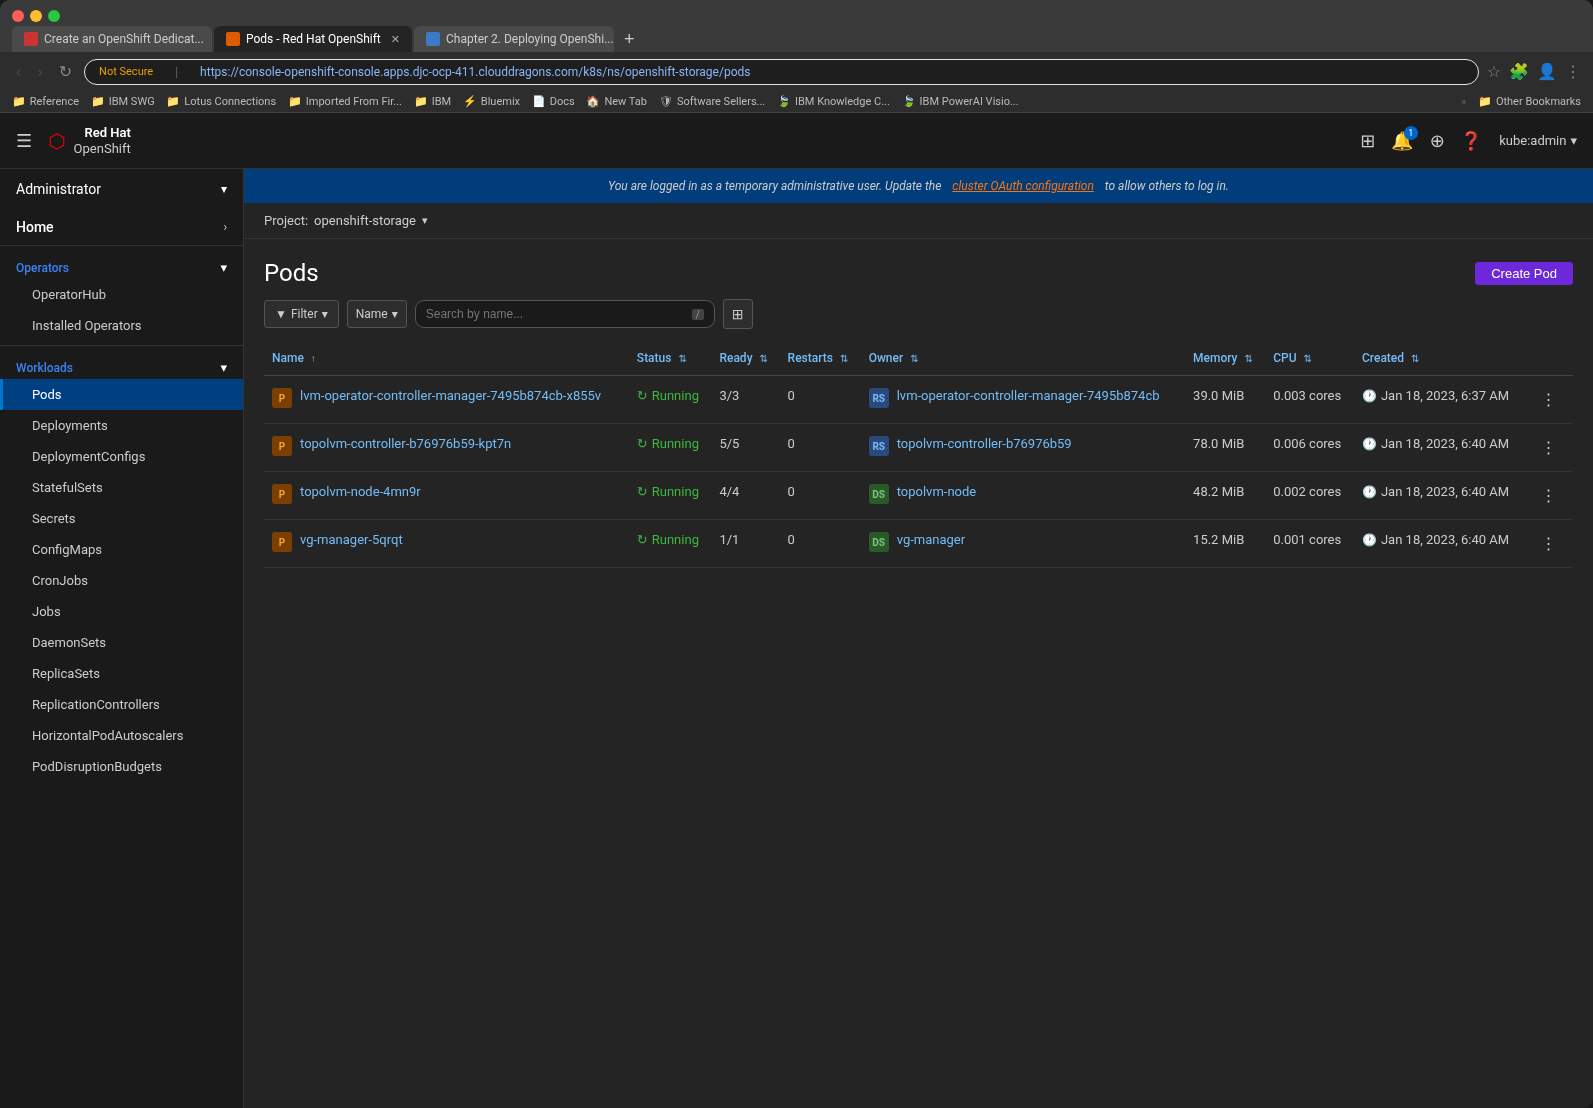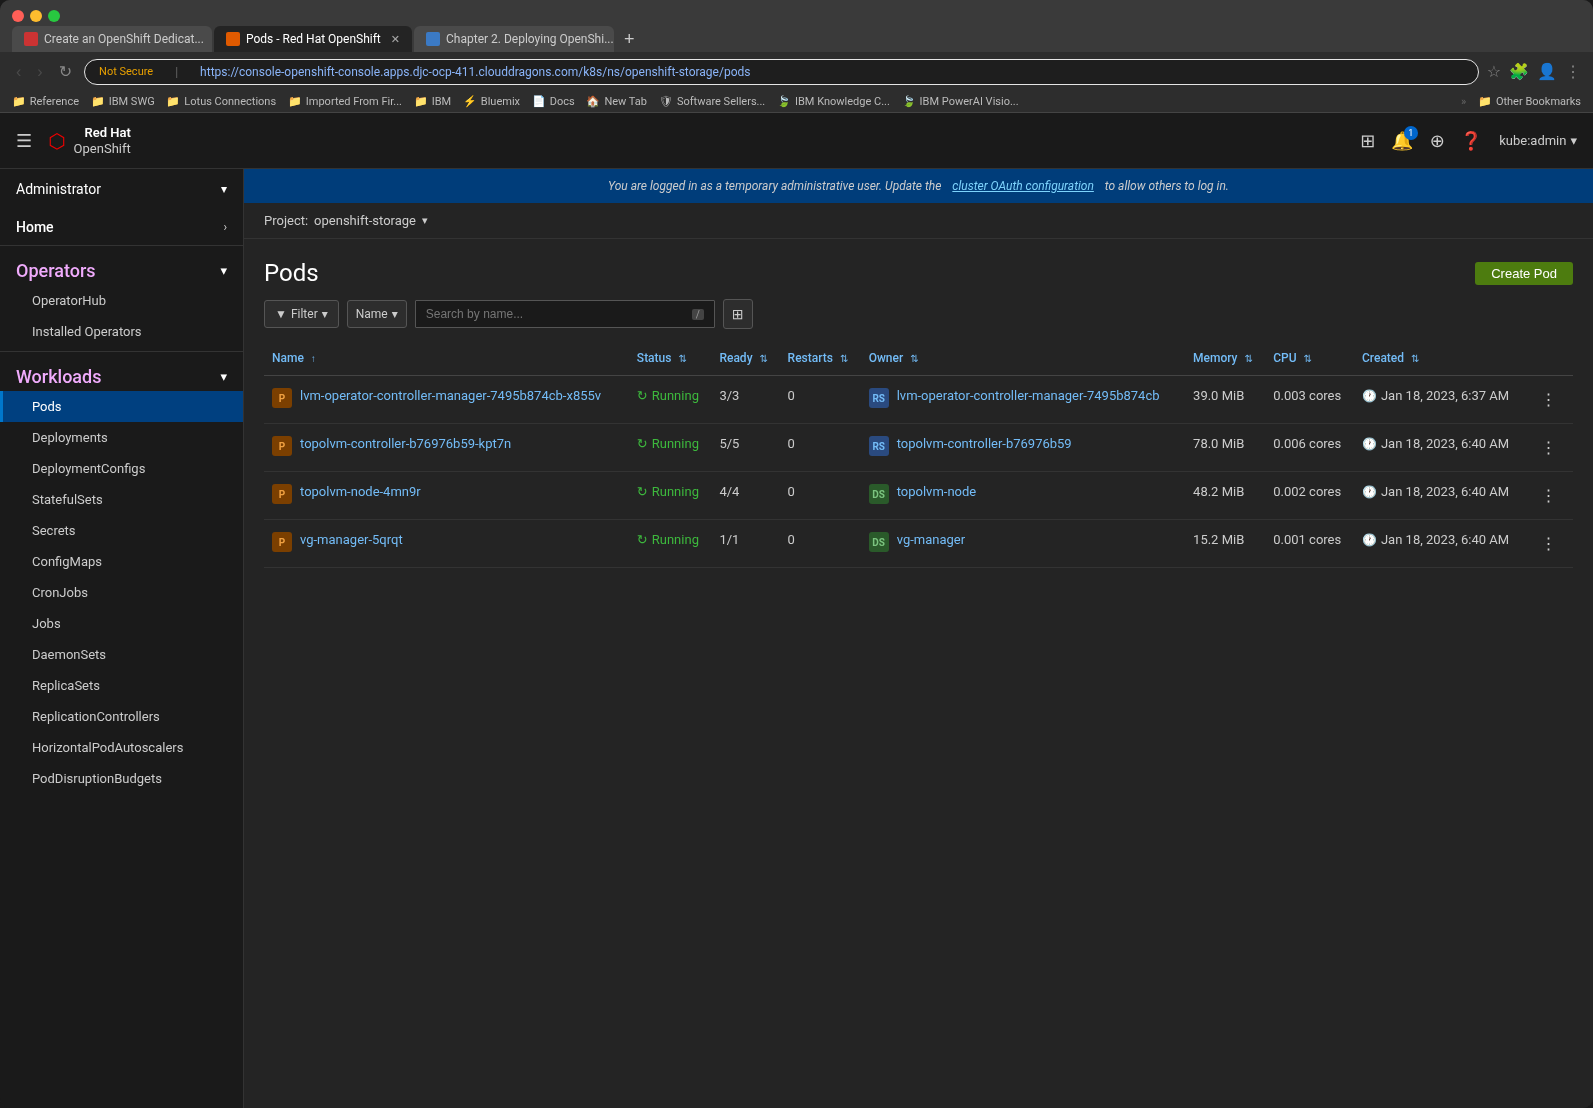--- a/index.html
+++ b/index.html
@@ -59,38 +59,38 @@
     .sidebar-role { padding: 12px 16px; display: flex; align-items: center; justify-content: space-between; color: #fff; font-size: 14px; cursor: pointer; }
     .sidebar-role .chevron { font-size: 12px; }
     .sidebar-section { padding: 0; }
     .sidebar-section-header { padding: 10px 16px 6px; display: flex; align-items: center; justify-content: space-between; }
     .sidebar-section-title { color: #fff; font-size: 14px; font-weight: 500; }
     .sidebar-section-chevron { color: #ccc; font-size: 12px; }
     .sidebar-item { padding: 8px 16px 8px 32px; color: #ccc; cursor: pointer; font-size: 13px; }
     .sidebar-item.active { background: #004080; color: #fff; border-left: 3px solid #0077cc; padding-left: 29px; }
     .sidebar-divider { height: 1px; background: #333; margin: 4px 0; }
     .sidebar-group-header { padding: 10px 16px 4px; display: flex; align-items: center; justify-content: space-between; cursor: pointer; }
-    .sidebar-group-title { color: #f0abfc; font-size: 18px; font-weight: 500; }
+    .sidebar-group-title { color: #3b82f6; font-size: 12px; font-weight: 500; }
 
     
     .content-area { flex: 1; display: flex; flex-direction: column; background: #242424; overflow: hidden; }
     .alert-banner { background: #003d7a; padding: 10px 16px; font-size: 12px; color: #ccc; display: flex; align-items: center; justify-content: center; gap: 4px; font-style: italic; }
-    .alert-link { color: #7dd3fc; text-decoration: underline; cursor: pointer; }
+    .alert-link { color: #f97316; text-decoration: underline; cursor: pointer; }
     .project-bar { padding: 10px 20px; border-bottom: 1px solid #333; background: #242424; }
     .project-selector { display: flex; align-items: center; gap: 6px; cursor: pointer; font-size: 13px; color: #ccc; }
     .project-selector .chevron { font-size: 11px; }
 
     .page-header { padding: 20px 20px 12px; display: flex; align-items: center; justify-content: space-between; }
     .page-title { font-size: 24px; font-weight: 400; color: #fff; }
-    .create-btn { background: #4d7c0f; color: #fff; border: none; padding: 4px 16px; border-radius: 3px; font-size: 13px; cursor: pointer; }
+    .create-btn { background: #6d28d9; color: #fff; border: none; padding: 4px 16px; border-radius: 3px; font-size: 13px; cursor: pointer; }
 
     .toolbar { padding: 0 20px 12px; display: flex; align-items: center; gap: 8px; }
     .filter-btn { background: #2d2d2d; border: 1px solid #555; color: #ccc; padding: 6px 10px; border-radius: 3px; font-size: 12px; cursor: pointer; display: flex; align-items: center; gap: 4px; }
     .filter-dropdown { background: #2d2d2d; border: 1px solid #555; color: #ccc; padding: 6px 8px; border-radius: 3px; font-size: 12px; cursor: pointer; display: flex; align-items: center; gap: 4px; }
-    .search-input { background: #1a1a1a; border: 1px solid #555; color: #ccc; padding: 6px 10px; border-radius: 1px; font-size: 12px; flex: 1; max-width: 300px; display: flex; align-items: center; }
+    .search-input { background: #1a1a1a; border: 1px solid #555; color: #ccc; padding: 6px 10px; border-radius: 9px; font-size: 12px; flex: 1; max-width: 300px; display: flex; align-items: center; }
     .search-input input { background: none; border: none; color: #ccc; outline: none; width: 100%; font-size: 12px; }
     .search-slash { background: #444; color: #999; padding: 0 4px; border-radius: 2px; font-size: 10px; margin-left: 4px; }
     .columns-btn { background: #2d2d2d; border: 1px solid #555; color: #ccc; padding: 6px 8px; border-radius: 3px; font-size: 14px; cursor: pointer; }
 
     
     .table-container { padding: 0 20px; overflow-x: auto; }
     table { width: 100%; border-collapse: collapse; }
     thead tr { border-bottom: 1px solid #444; }
     th { color: #73bcf7; font-weight: 500; font-size: 12px; padding: 10px 8px; text-align: left; white-space: nowrap; cursor: pointer; }
     th .sort-icon { margin-left: 4px; font-size: 10px; }

